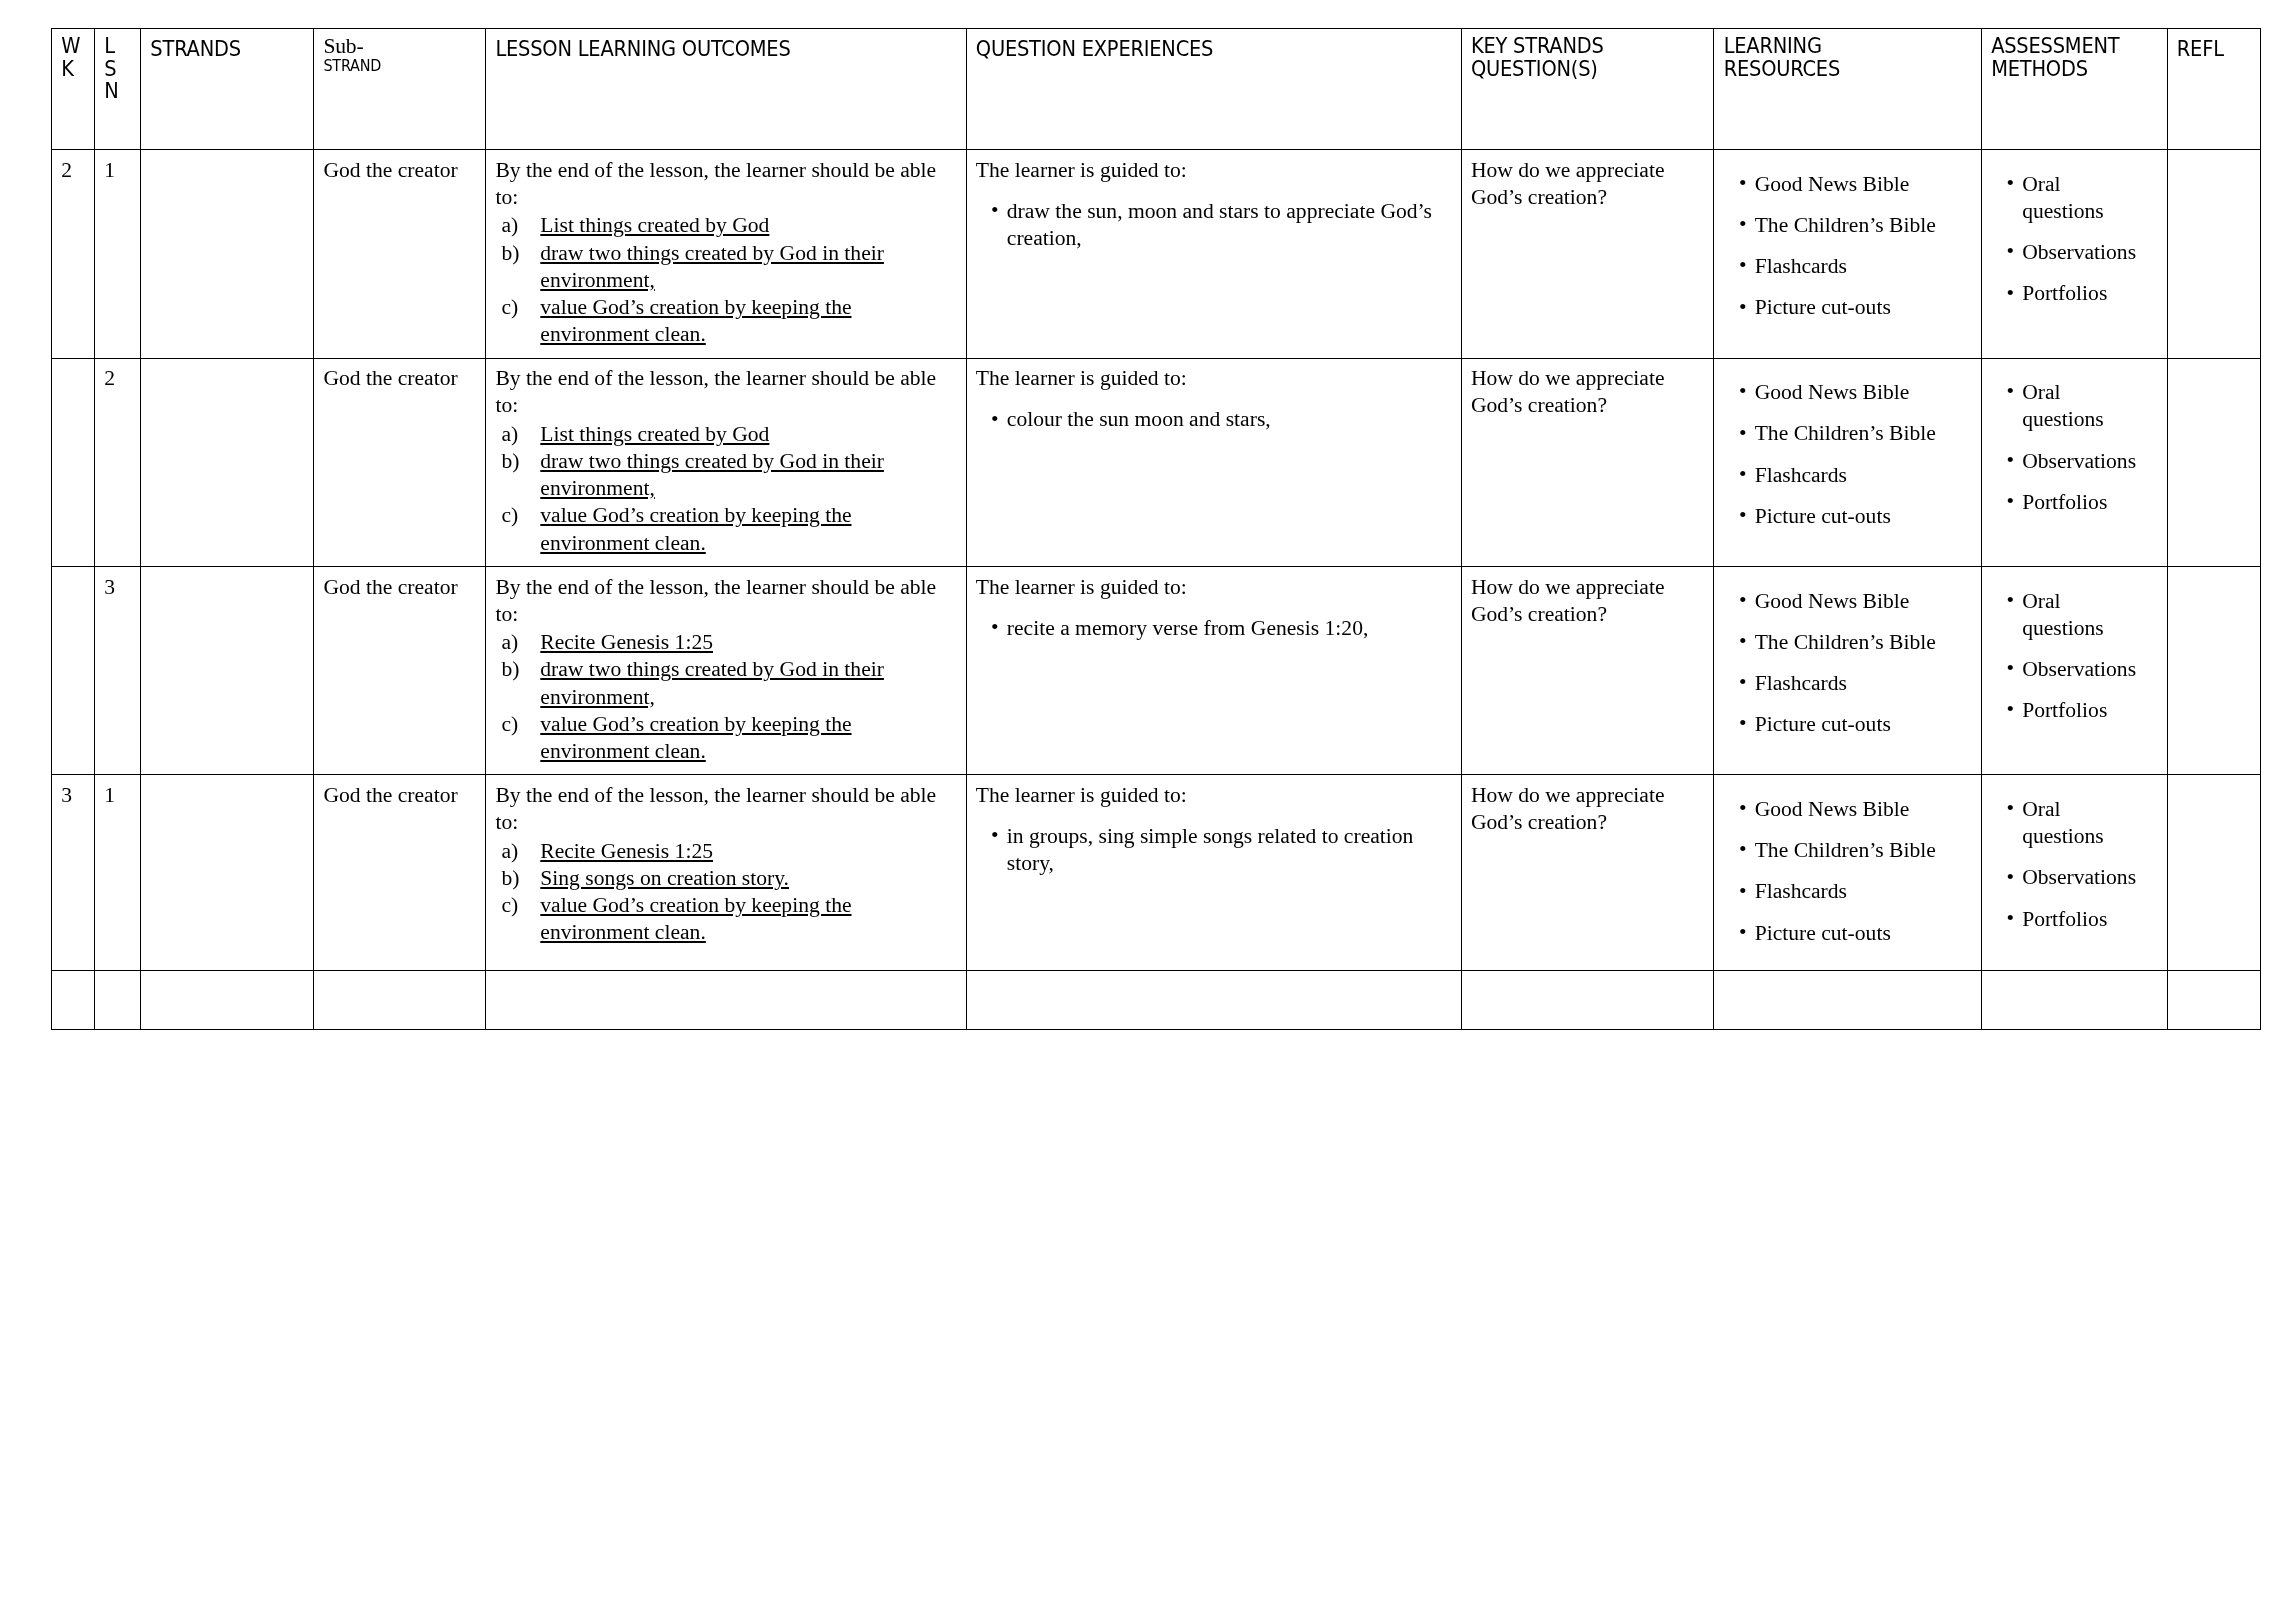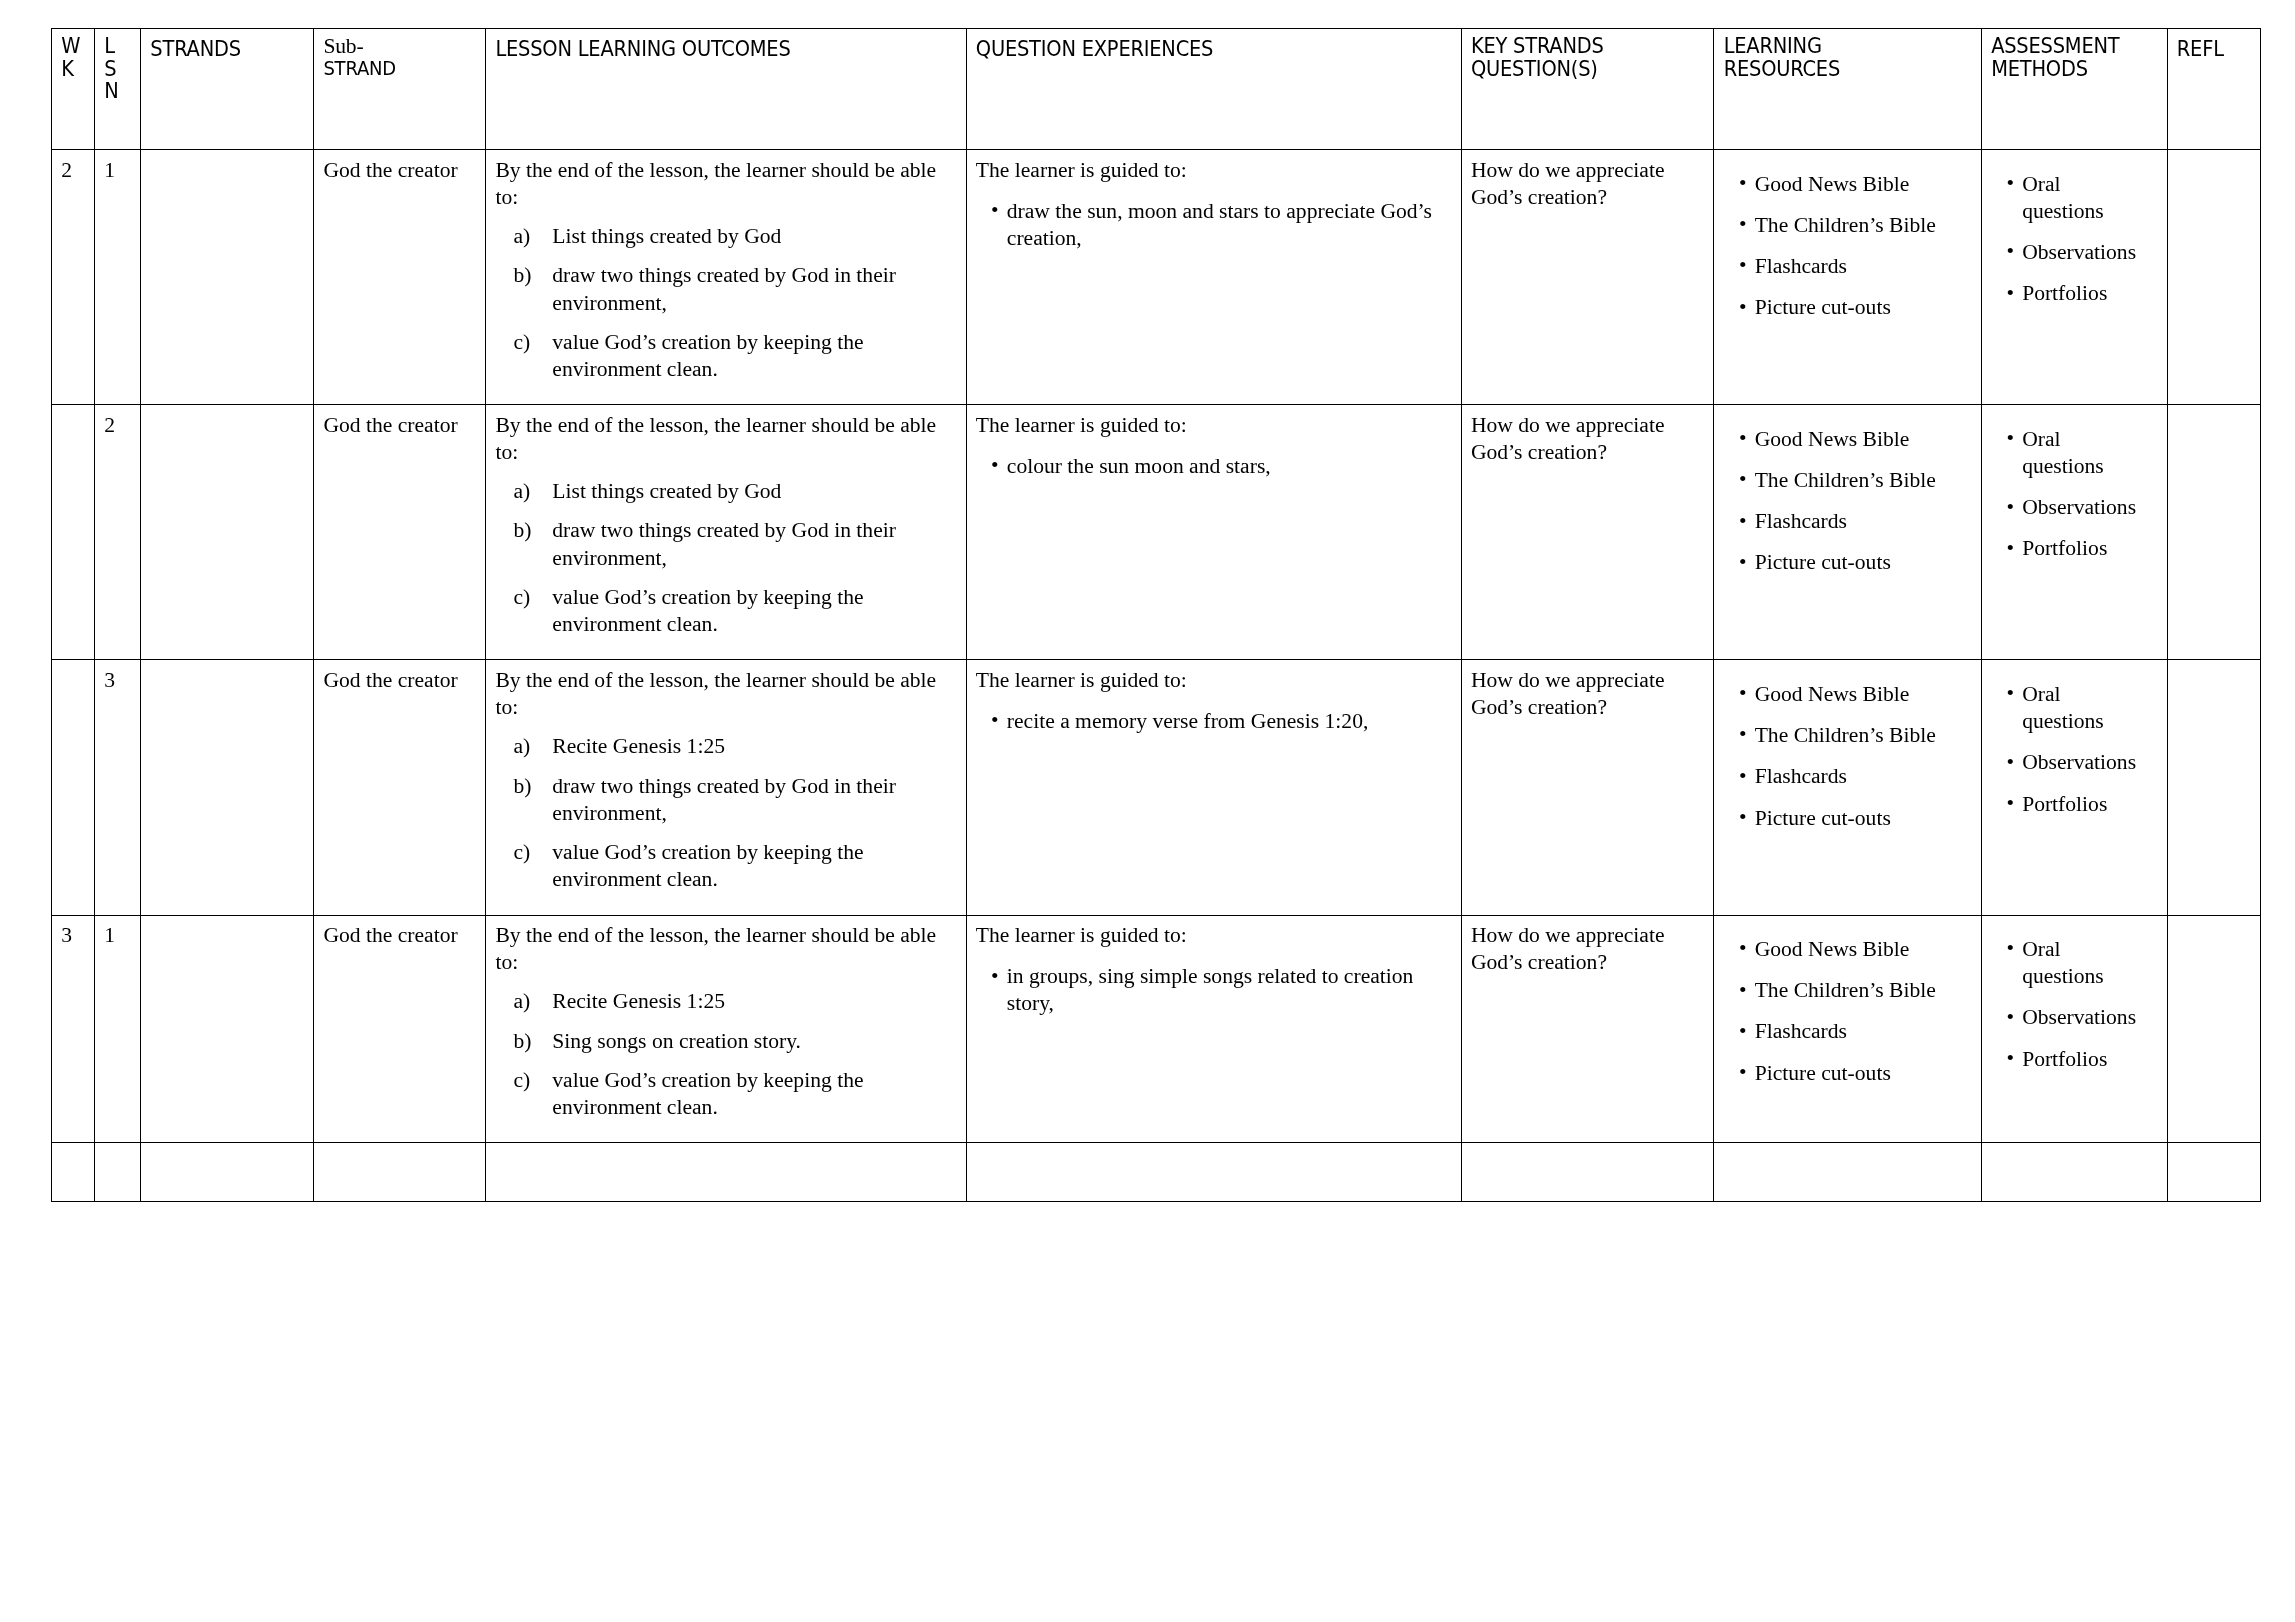--- a/index.html
+++ b/index.html
@@ -49,21 +49,21 @@
     padding-top: 9.2px;
     height: 105px;
     vertical-align: top;
   }
   th.hdr-sub {
     font-family: "Liberation Serif", serif;
     font-size: 21.6px;
   }
   th.hdr-sub .sub-line2 {
     font-family: "DejaVu Sans Condensed", "Liberation Sans", sans-serif;
-    font-size: 20px;
+    font-size: 16px;
   }
   
   col.c-wk   { width: 41px; }
   col.c-lsn  { width: 44px; }
   col.c-str  { width: 165px; }
   col.c-sub  { width: 164px; }
   col.c-out  { width: 458px; }
   col.c-exp  { width: 472px; }
   col.c-kiq  { width: 241px; }
   col.c-res  { width: 255px; }
@@ -81,22 +81,23 @@
   .intro { margin: 0 0 1.3px 0; }
   ol.outcomes {
     margin: 0;
     padding-left: 41px;
     list-style: none;
     counter-reset: oc;
   }
   ol.outcomes li {
     counter-increment: oc;
     position: relative;
-    margin: 12px;
+    margin: 0;
     padding: 0 0 0 3.9px;
+    text-decoration: underline;
   }
   ol.outcomes li:before {
     content: counter(oc, lower-alpha) ")";
     position: absolute;
     left: -35px;
     width: 31px;
     text-align: left;
   }
   ul.bullets {
     margin: 0;

